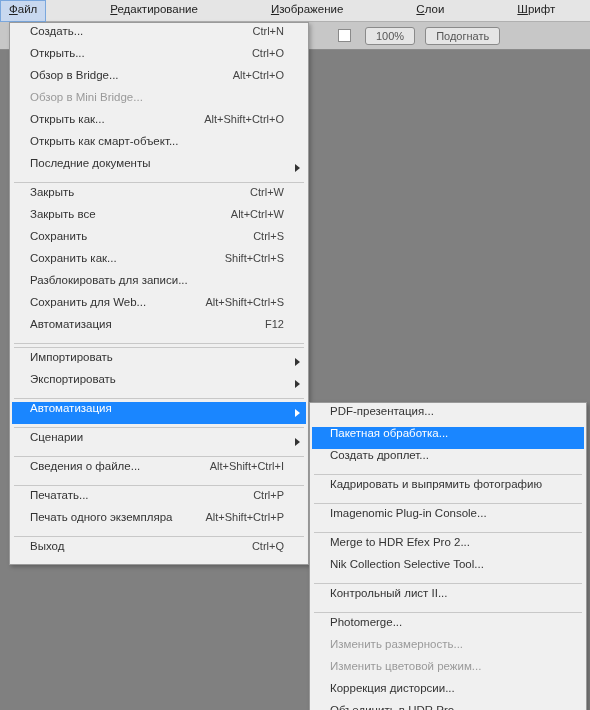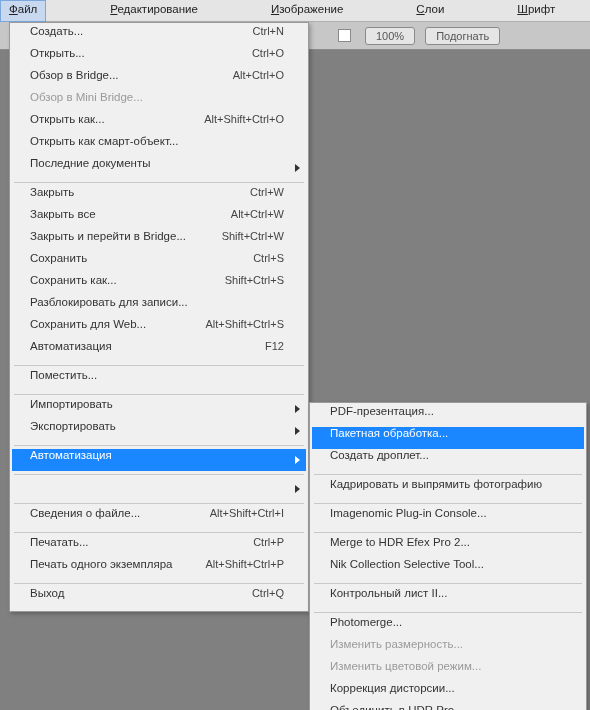--- a/index.html
+++ b/index.html
@@ -165,62 +165,56 @@
     <div class="menu-sep"></div>
     <div class="menu-row">
       <span class="lbl">Закрыть</span>
       <span class="shortcut">Ctrl+W</span>
     </div>
     <div class="menu-row">
       <span class="lbl">Закрыть все</span>
       <span class="shortcut">Alt+Ctrl+W</span>
     </div>
     <div class="menu-row">
-      <span class="lbl">Закрыть и перейти в Bridge...</span>
-      <span class="shortcut">Shift+Ctrl+W</span>
-    </div>
-    <div class="menu-row">
       <span class="lbl">Сохранить</span>
       <span class="shortcut">Ctrl+S</span>
     </div>
     <div class="menu-row">
       <span class="lbl">Сохранить как...</span>
       <span class="shortcut">Shift+Ctrl+S</span>
     </div>
     <div class="menu-row">
       <span class="lbl">Разблокировать для записи...</span>
     </div>
     <div class="menu-row">
       <span class="lbl">Сохранить для Web...</span>
       <span class="shortcut">Alt+Shift+Ctrl+S</span>
     </div>
     <div class="menu-row">
       <span class="lbl">Автоматизация</span>
       <span class="shortcut">F12</span>
     </div>
     <div class="menu-sep"></div>
-    <div class="menu-row">
-      <span class="lbl">Поместить...</span>
-    </div>
     <div class="menu-sep"></div>
     <div class="menu-row">
       <span class="lbl">Импортировать</span>
       <span class="arrow"></span>
     </div>
     <div class="menu-row">
       <span class="lbl">Экспортировать</span>
       <span class="arrow"></span>
     </div>
     <div class="menu-sep"></div>
     <div class="menu-row highlight">
       <span class="lbl">Автоматизация</span>
       <span class="arrow"></span>
     </div>
     <div class="menu-sep"></div>
     <div class="menu-row">
+      <span class="lbl">Сценарии</span>
       <span class="arrow"></span>
     </div>
     <div class="menu-sep"></div>
     <div class="menu-row">
       <span class="lbl">Сведения о файле...</span>
       <span class="shortcut">Alt+Shift+Ctrl+I</span>
     </div>
     <div class="menu-sep"></div>
     <div class="menu-row">
       <span class="lbl">Печатать...</span>

